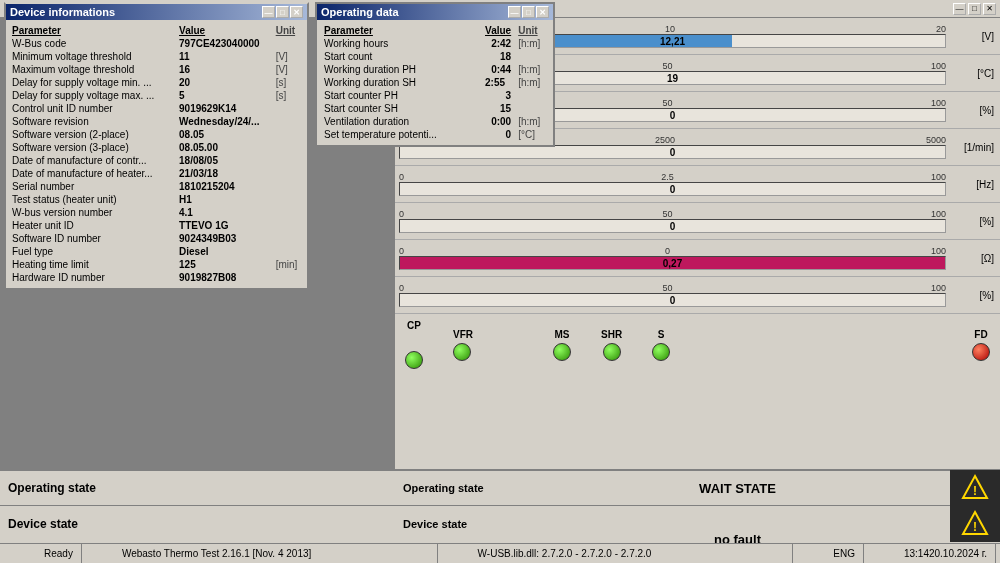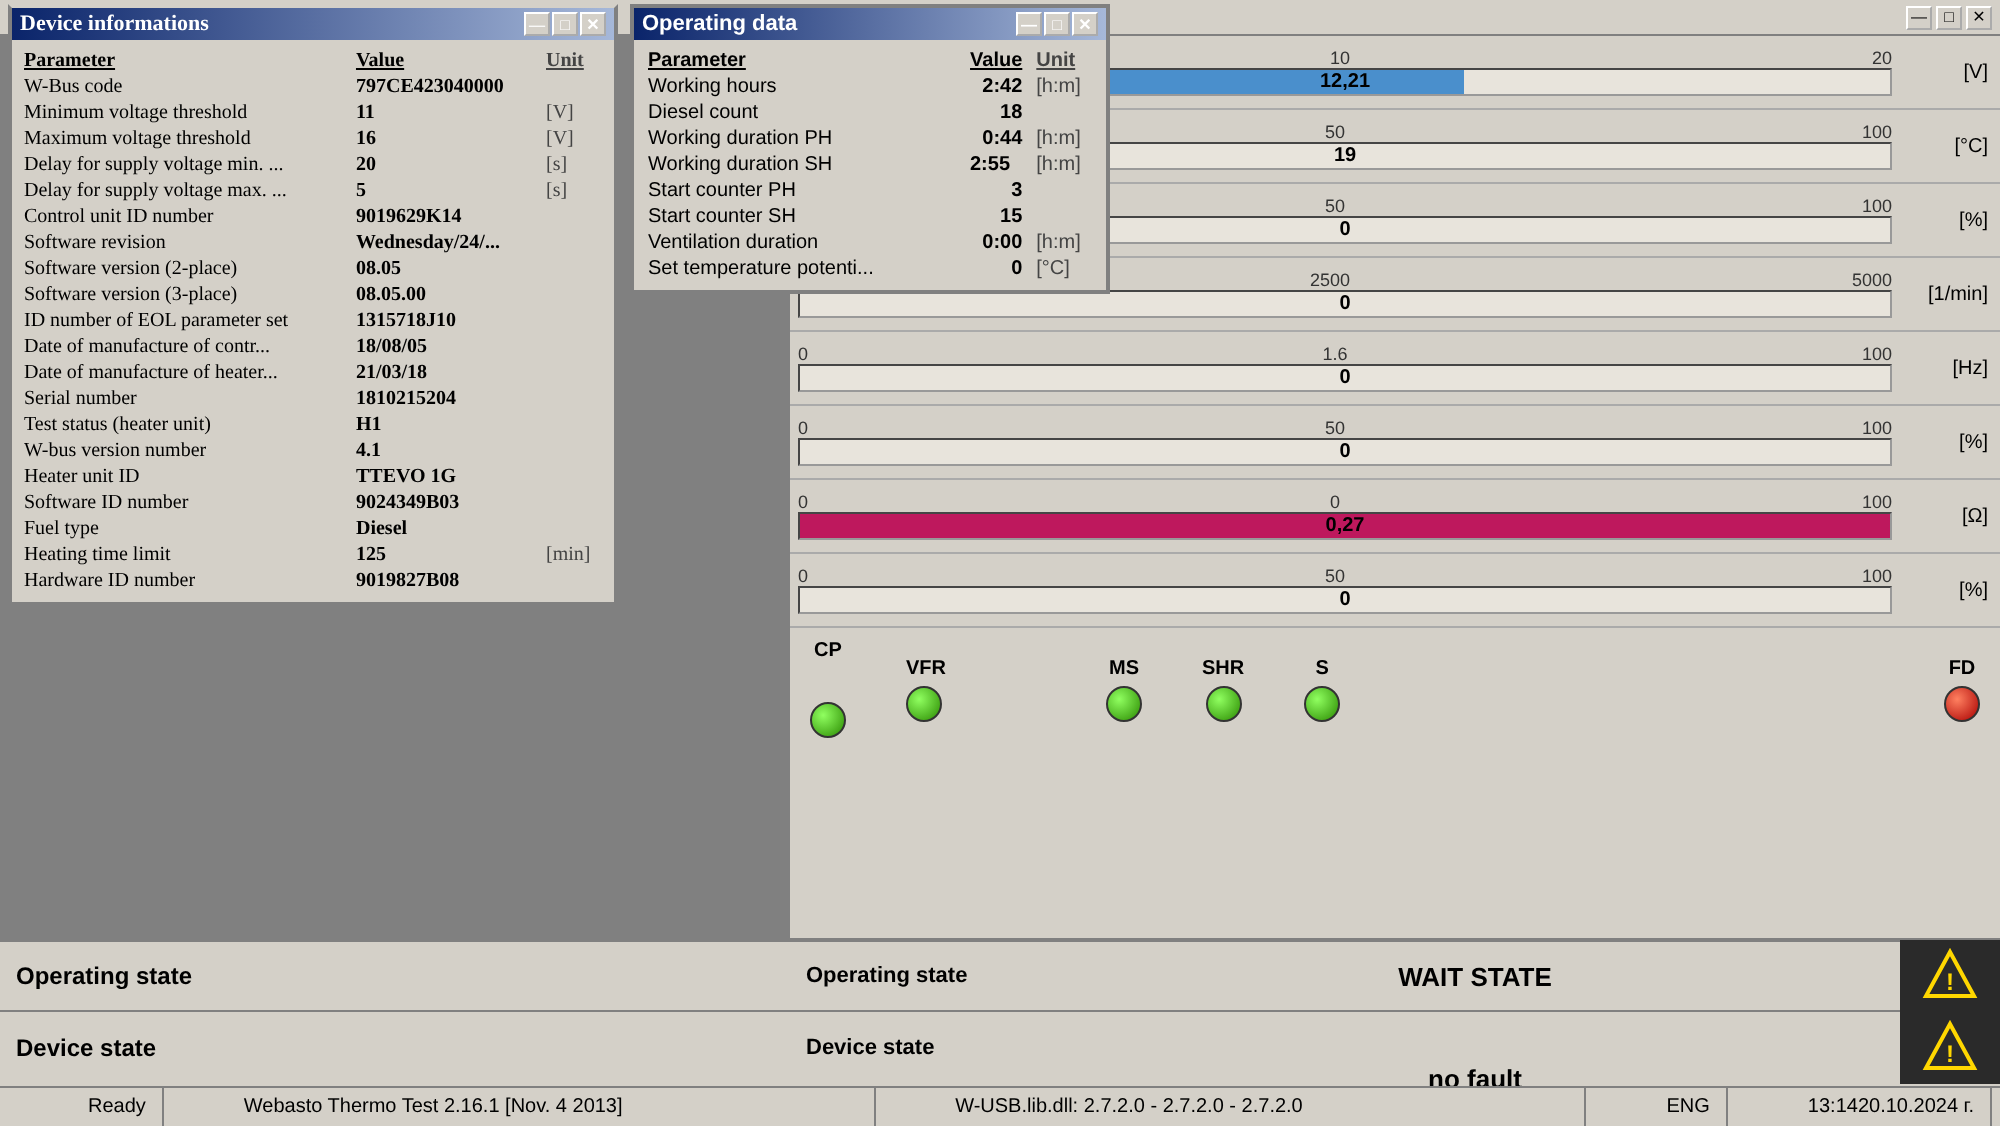--- a/index.html
+++ b/index.html
@@ -73,21 +73,20 @@
     
     .device-info-panel {
       position: absolute;
       top: 2px;
       left: 4px;
       width: 305px;
       background: #d4d0c8;
       border: 2px solid #808080;
       border-top: 2px solid #d4d0c8;
       z-index: 10;
-      font-family: Liberation Serif, serif;
     }
     .panel-title-bar {
       background: linear-gradient(to right, #0a246a, #a6b8d9);
       color: white;
       height: 16px;
       display: flex;
       align-items: center;
       padding: 0 4px;
       justify-content: space-between;
       font-size: 11px;
@@ -287,25 +286,20 @@
               <td>Software version (2-place)</td>
               <td>08.05</td>
               <td></td>
             </tr>
         <tr>
               <td>Software version (3-place)</td>
               <td>08.05.00</td>
               <td></td>
             </tr>
         <tr>
-              <td>ID number of EOL parameter set</td>
-              <td>1315718J10</td>
-              <td></td>
-            </tr>
-        <tr>
               <td>Date of manufacture of contr...</td>
               <td>18/08/05</td>
               <td></td>
             </tr>
         <tr>
               <td>Date of manufacture of heater...</td>
               <td>21/03/18</td>
               <td></td>
             </tr>
         <tr>
@@ -369,21 +363,21 @@
           <td style="font-weight:bold;text-decoration:underline;">Parameter</td>
           <td style="font-weight:bold;text-decoration:underline;">Value</td>
           <td style="font-weight:bold;text-decoration:underline;">Unit</td>
         </tr>
         <tr>
               <td>Working hours</td>
               <td style="text-align:right;">2:42</td>
               <td>[h:m]</td>
             </tr>
         <tr>
-              <td>Diesel count</td>
+              <td>Start count</td>
               <td style="text-align:right;">18</td>
               <td></td>
             </tr>
         <tr>
               <td>Working duration PH</td>
               <td style="text-align:right;">0:44</td>
               <td>[h:m]</td>
             </tr>
         <tr>
               <td>Working duration SH</td>
@@ -474,21 +468,21 @@
           <span style="position:absolute; top:50%; left:50%; transform:translate(-50%,-50%); font-size:10px; font-weight:bold;">0</span>
         </div>
       </div>
       <div style="width:50px; text-align:right; padding-right:6px; font-size:10px;">[1/min]</div>
     </div>
 
     <div style="display:flex; align-items:center; height:37px; border-bottom:1px solid #aaa;">
       <div style="flex:1; position:relative;">
         <div style="display:flex; justify-content:space-between; padding:0 4px; font-size:9px; color:#333;">
           <span>0</span>
-          <span>1.6</span>
+          <span>2.5</span>
           <span>100</span>
         </div>
         <div style="height:14px; margin:0 4px; background:#e8e4dc; border:1px inset #999; position:relative;">
           <div style="width:0%; height:100%; background:#4a8fcc;"></div>
           <span style="position:absolute; top:50%; left:50%; transform:translate(-50%,-50%); font-size:10px; font-weight:bold;">0</span>
         </div>
       </div>
       <div style="width:50px; text-align:right; padding-right:6px; font-size:10px;">[Hz]</div>
     </div>
 

